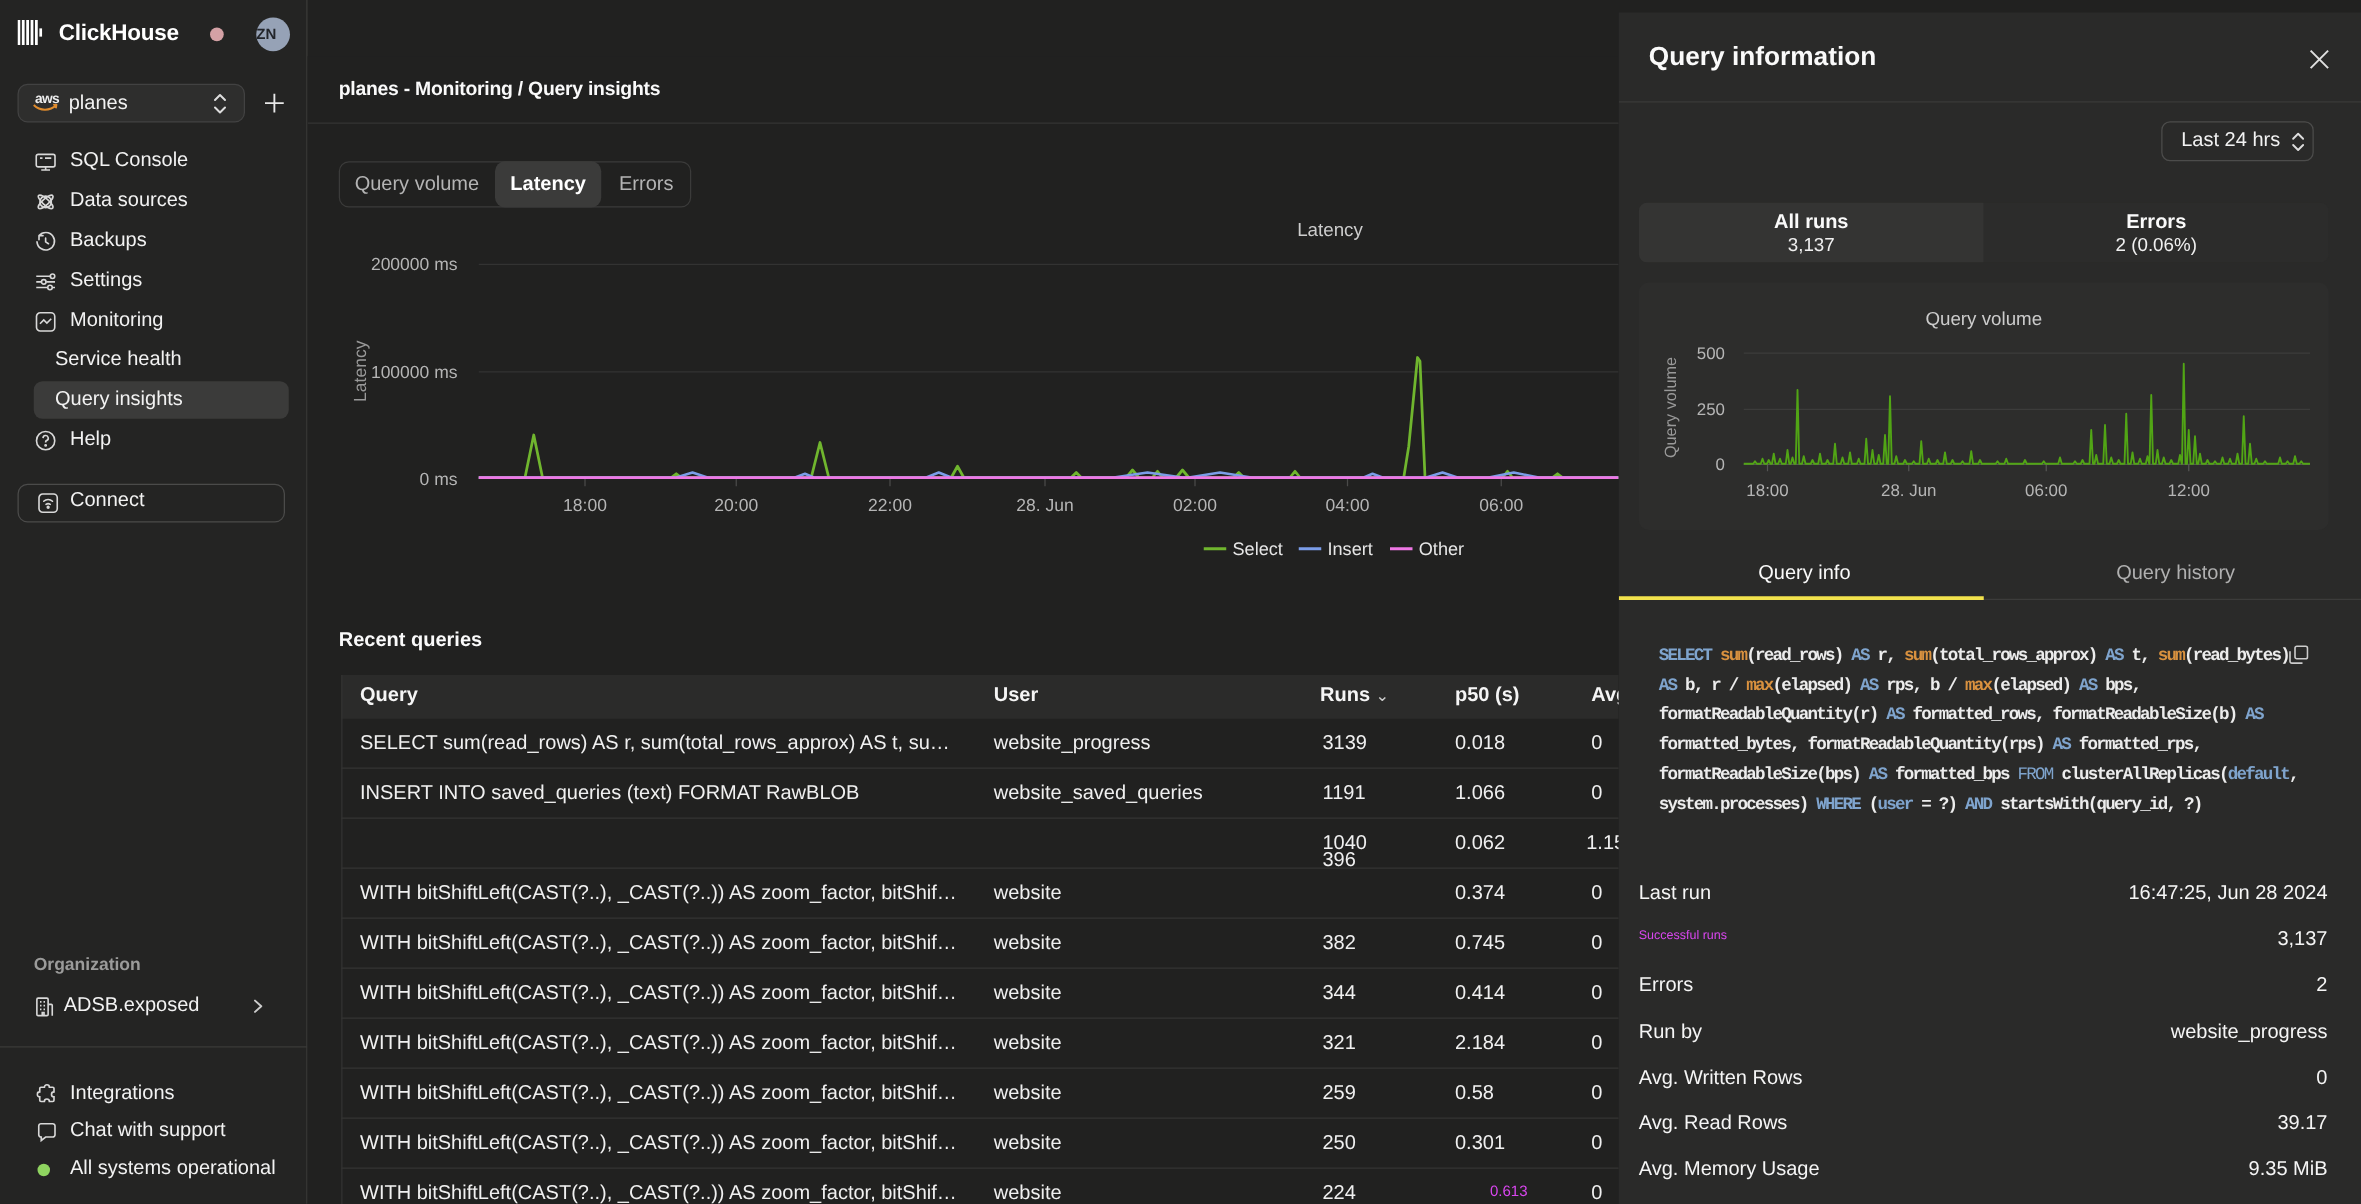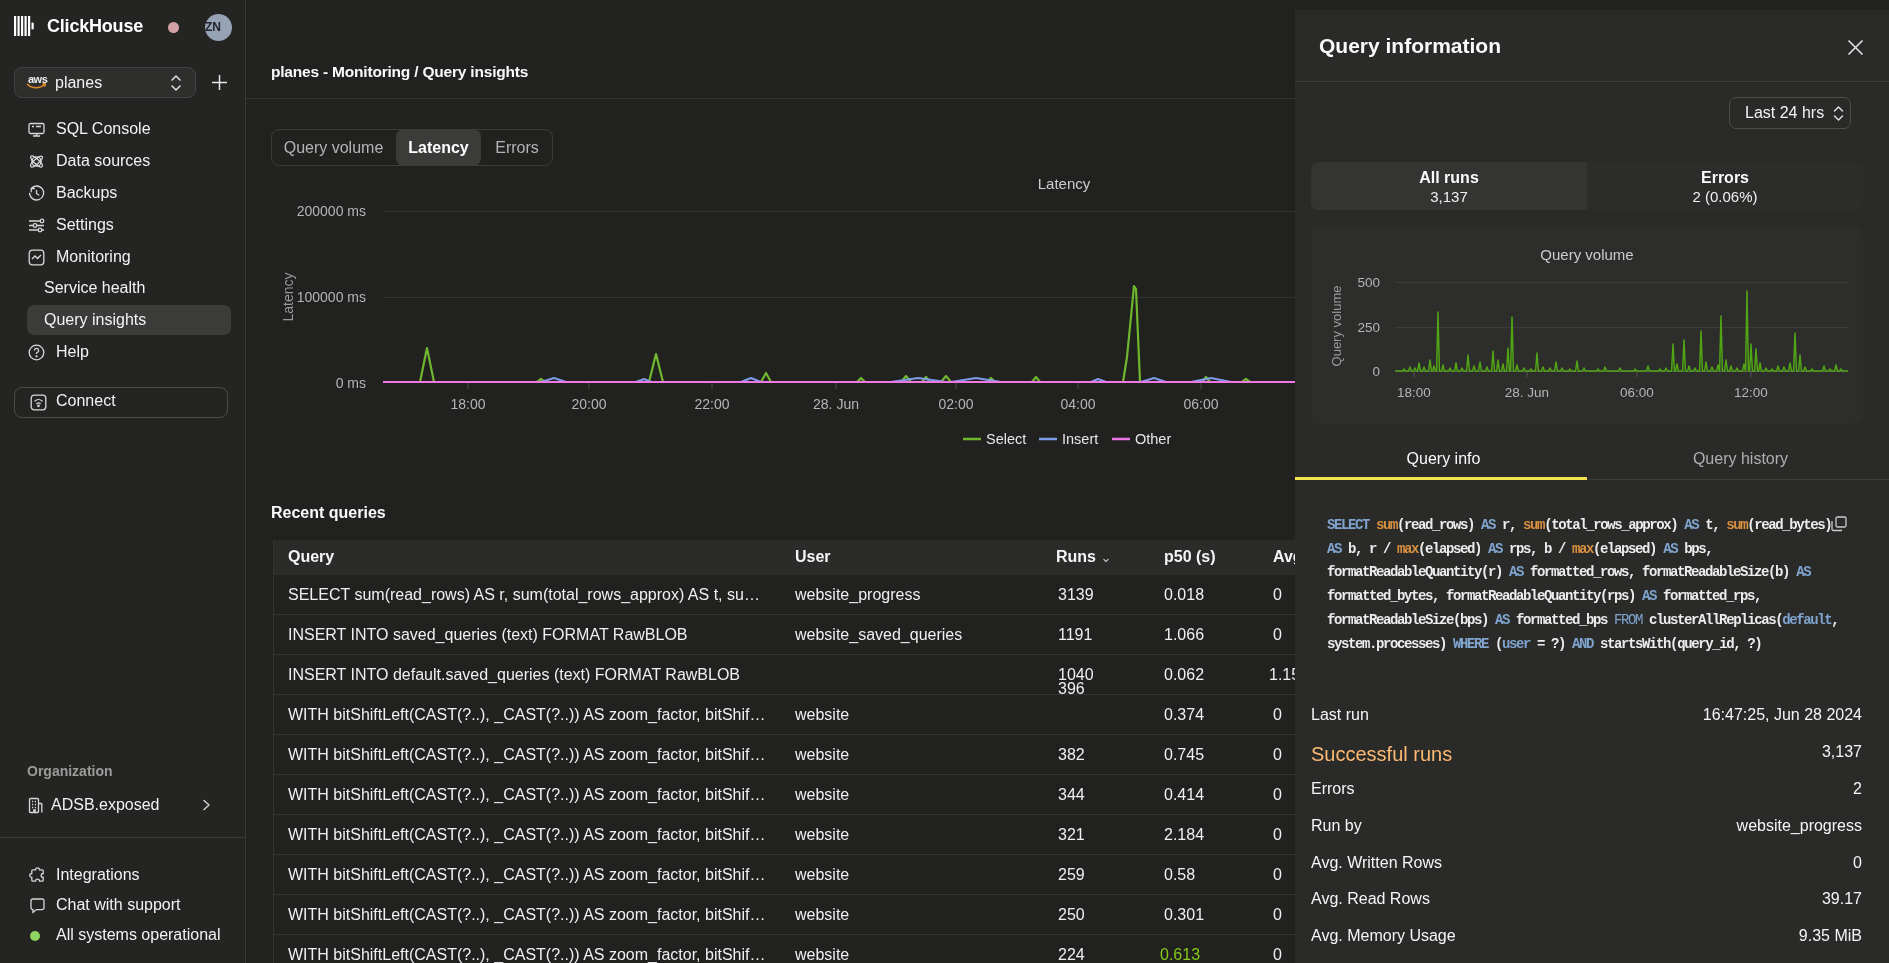--- a/index.html
+++ b/index.html
@@ -179,21 +179,20 @@
   <div class="abs" style="left:812px;top:541px;font-size:16px;color:#f0f0f0">3139</div>
   <div class="abs" style="left:918px;top:541px;font-size:16px;color:#f0f0f0">0.018</div>
   <div class="abs" style="left:1027px;top:541px;font-size:16px;color:#f0f0f0">0</div>
   <div class="abs" style="left:27px;top:609px;width:1022px;height:1px;background:#343433"></div>
   <div class="abs" style="left:42px;top:581px;width:478px;overflow:hidden;white-space:nowrap;text-overflow:ellipsis;font-size:16px;color:#f0f0f0">INSERT INTO saved_queries (text) FORMAT RawBLOB</div>
   <div class="abs" style="left:549px;top:581px;font-size:16px;color:#f0f0f0">website_saved_queries</div>
   <div class="abs" style="left:812px;top:581px;font-size:16px;color:#f0f0f0">1191</div>
   <div class="abs" style="left:918px;top:581px;font-size:16px;color:#f0f0f0">1.066</div>
   <div class="abs" style="left:1027px;top:581px;font-size:16px;color:#f0f0f0">0</div>
   <div class="abs" style="left:27px;top:649px;width:1022px;height:1px;background:#343433"></div>
-  <div class="abs" style="left:42px;top:621px;width:478px;overflow:hidden;white-space:nowrap;text-overflow:ellipsis;font-size:16px;color:#f0f0f0">INSERT INTO default.saved_queries (text) FORMAT RawBLOB</div>
   <div class="abs" style="left:812px;top:621px;font-size:16px;color:#f0f0f0">1040</div>
   <div class="abs" style="left:918px;top:621px;font-size:16px;color:#f0f0f0">0.062</div>
   <div class="abs" style="left:1023px;top:621px;font-size:16px;color:#f0f0f0">1.15</div>
   <div class="abs" style="left:27px;top:689px;width:1022px;height:1px;background:#343433"></div>
   <div class="abs" style="left:42px;top:661px;width:478px;overflow:hidden;white-space:nowrap;text-overflow:ellipsis;font-size:16px;color:#f0f0f0">WITH bitShiftLeft(CAST(?..), _CAST(?..)) AS zoom_factor, bitShiftLeft(CAST(?..), ? ...</div>
   <div class="abs" style="left:549px;top:661px;font-size:16px;color:#f0f0f0">website</div>
   <div class="abs" style="left:812px;top:635px;font-size:16px;color:#f0f0f0">396</div>
   <div class="abs" style="left:918px;top:661px;font-size:16px;color:#f0f0f0">0.374</div>
   <div class="abs" style="left:1027px;top:661px;font-size:16px;color:#f0f0f0">0</div>
   <div class="abs" style="left:27px;top:729px;width:1022px;height:1px;background:#343433"></div>
@@ -223,21 +222,21 @@
   <div class="abs" style="left:27px;top:889px;width:1022px;height:1px;background:#343433"></div>
   <div class="abs" style="left:42px;top:861px;width:478px;overflow:hidden;white-space:nowrap;text-overflow:ellipsis;font-size:16px;color:#f0f0f0">WITH bitShiftLeft(CAST(?..), _CAST(?..)) AS zoom_factor, bitShiftLeft(CAST(?..), ? ...</div>
   <div class="abs" style="left:549px;top:861px;font-size:16px;color:#f0f0f0">website</div>
   <div class="abs" style="left:812px;top:861px;font-size:16px;color:#f0f0f0">250</div>
   <div class="abs" style="left:918px;top:861px;font-size:16px;color:#f0f0f0">0.301</div>
   <div class="abs" style="left:1027px;top:861px;font-size:16px;color:#f0f0f0">0</div>
   <div class="abs" style="left:27px;top:929px;width:1022px;height:1px;background:#343433"></div>
   <div class="abs" style="left:42px;top:901px;width:478px;overflow:hidden;white-space:nowrap;text-overflow:ellipsis;font-size:16px;color:#f0f0f0">WITH bitShiftLeft(CAST(?..), _CAST(?..)) AS zoom_factor, bitShiftLeft(CAST(?..), ? ...</div>
   <div class="abs" style="left:549px;top:901px;font-size:16px;color:#f0f0f0">website</div>
   <div class="abs" style="left:812px;top:901px;font-size:16px;color:#f0f0f0">224</div>
-  <div class="abs" style="left:914px;top:901px;font-size:16px;color:#84cc16">0.613</div>
+  <div class="abs" style="left:946px;top:901px;font-size:12px;color:#d946ef">0.613</div>
   <div class="abs" style="left:1027px;top:901px;font-size:16px;color:#f0f0f0">0</div>
 
   <div class="abs" style="left:42px;top:941px;width:478px;overflow:hidden;white-space:nowrap;text-overflow:ellipsis;font-size:16px;color:#f0f0f0">WITH bitShiftLeft(CAST(?..), _CAST(?..)) AS zoom_factor, bitShiftLeft(CAST(?..), ? ...</div>
   <div class="abs" style="left:549px;top:941px;font-size:16px;color:#f0f0f0">website</div>
   <div class="abs" style="left:812px;top:941px;font-size:16px;color:#f0f0f0">203</div>
   <div class="abs" style="left:918px;top:941px;font-size:16px;color:#f0f0f0">2.953</div>
   <div class="abs" style="left:1027px;top:941px;font-size:16px;color:#f0f0f0">0</div>
 </div>
 
 <div id="panel">
@@ -298,21 +297,21 @@
 formatted_bytes, formatReadableQuantity(rps) <span style="color:#7fa4cd;font-weight:bold">AS</span> formatted_rps,
 formatReadableSize(bps) <span style="color:#7fa4cd;font-weight:bold">AS</span> formatted_bps <span style="color:#7fa4cd;font-weight:normal">FROM</span> clusterAllReplicas(<span style="color:#7fa4cd;font-weight:bold">default</span>,
 system.processes) <span style="color:#7fa4cd;font-weight:bold">WHERE</span> (<span style="color:#7fa4cd;font-weight:bold">user</span> = ?) <span style="color:#7fa4cd;font-weight:bold">AND</span> startsWith(query_id, ?)</div>
   <svg class="abs" style="left:536px;top:506px" width="16" height="16" viewBox="0 0 16 16">
       <rect x="5" y="1" width="10" height="10" rx="1.5" stroke="#ccc" fill="none" stroke-width="1.3"></rect>
       <path d="M11 14.5 H2.5 A1.5 1.5 0 0 1 1 13 V5" stroke="#ccc" fill="none" stroke-width="1.3"></path>
     </svg>
 
   <div class="abs" style="left:16px;top:696px;font-size:16px;color:#f5f5f5">Last run</div>
   <div class="abs" style="left:167px;top:696px;width:400px;text-align:right;font-size:16px;color:#f5f5f5">16:47:25, Jun 28 2024</div>
-  <div class="abs" style="left:16px;top:733px;font-size:20px;color:#fdba74">Successful runs</div>
+  <div class="abs" style="left:16px;top:733px;font-size:10px;color:#d946ef">Successful runs</div>
   <div class="abs" style="left:167px;top:733px;width:400px;text-align:right;font-size:16px;color:#f5f5f5">3,137</div>
   <div class="abs" style="left:16px;top:770px;font-size:16px;color:#f5f5f5">Errors</div>
   <div class="abs" style="left:167px;top:770px;width:400px;text-align:right;font-size:16px;color:#f5f5f5">2</div>
   <div class="abs" style="left:16px;top:807px;font-size:16px;color:#f5f5f5">Run by</div>
   <div class="abs" style="left:167px;top:807px;width:400px;text-align:right;font-size:16px;color:#f5f5f5">website_progress</div>
   <div class="abs" style="left:16px;top:844px;font-size:16px;color:#f5f5f5">Avg. Written Rows</div>
   <div class="abs" style="left:167px;top:844px;width:400px;text-align:right;font-size:16px;color:#f5f5f5">0</div>
   <div class="abs" style="left:16px;top:880px;font-size:16px;color:#f5f5f5">Avg. Read Rows</div>
   <div class="abs" style="left:167px;top:880px;width:400px;text-align:right;font-size:16px;color:#f5f5f5">39.17</div>
   <div class="abs" style="left:16px;top:917px;font-size:16px;color:#f5f5f5">Avg. Memory Usage</div>

